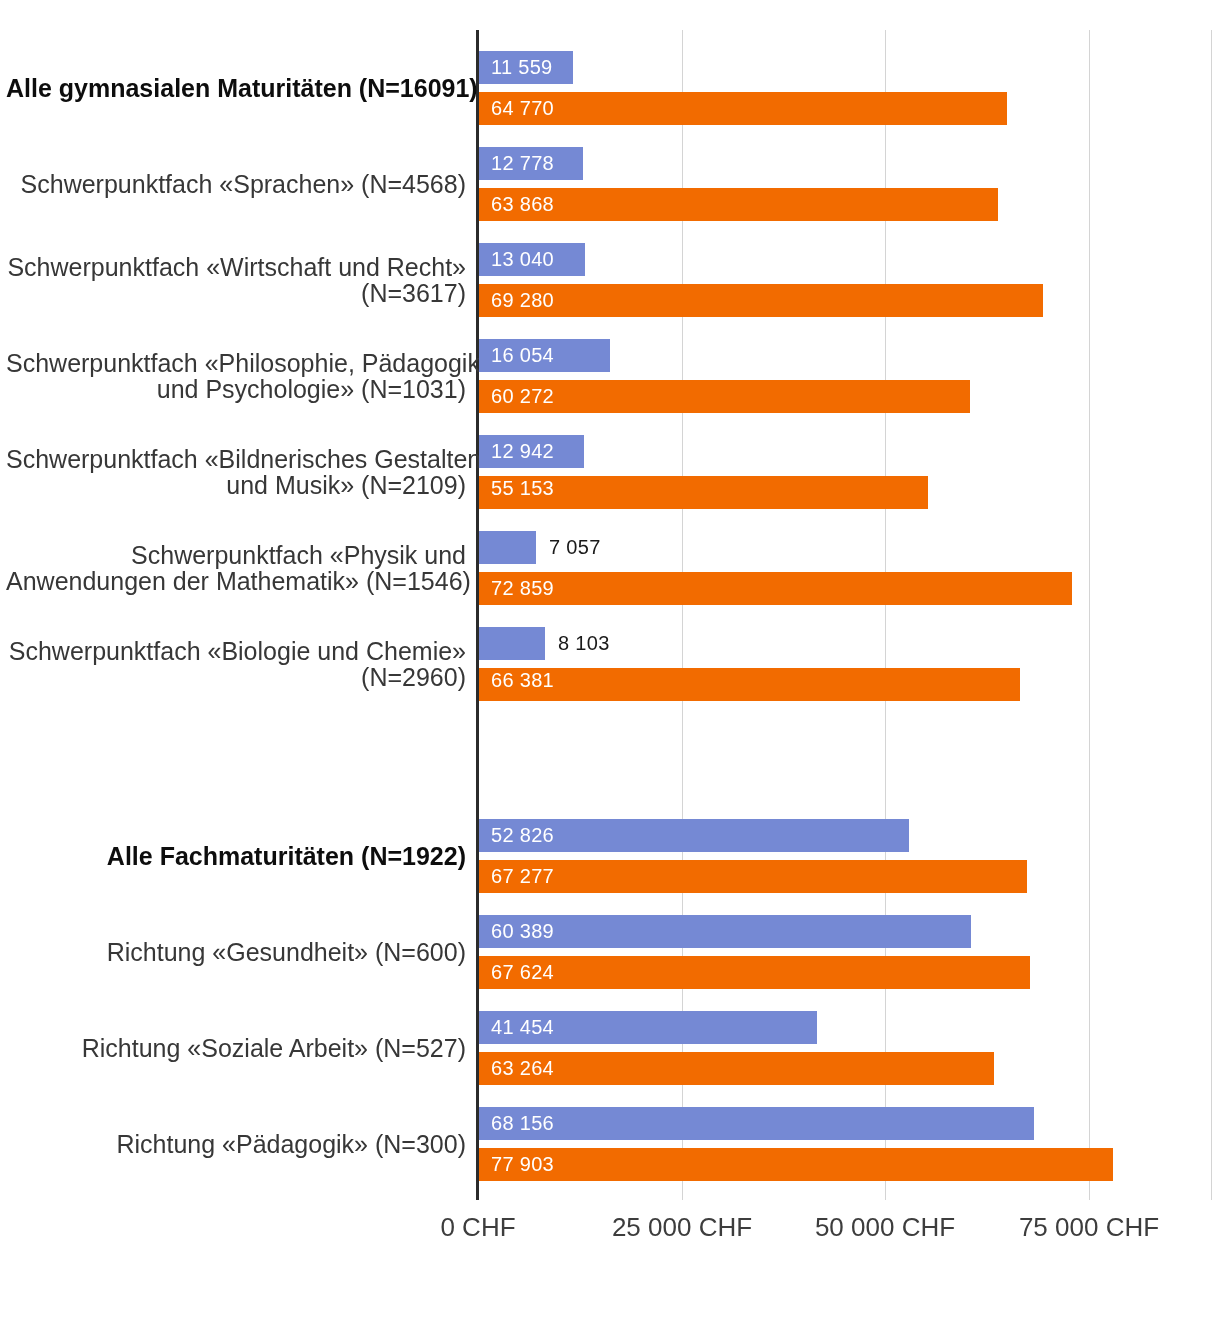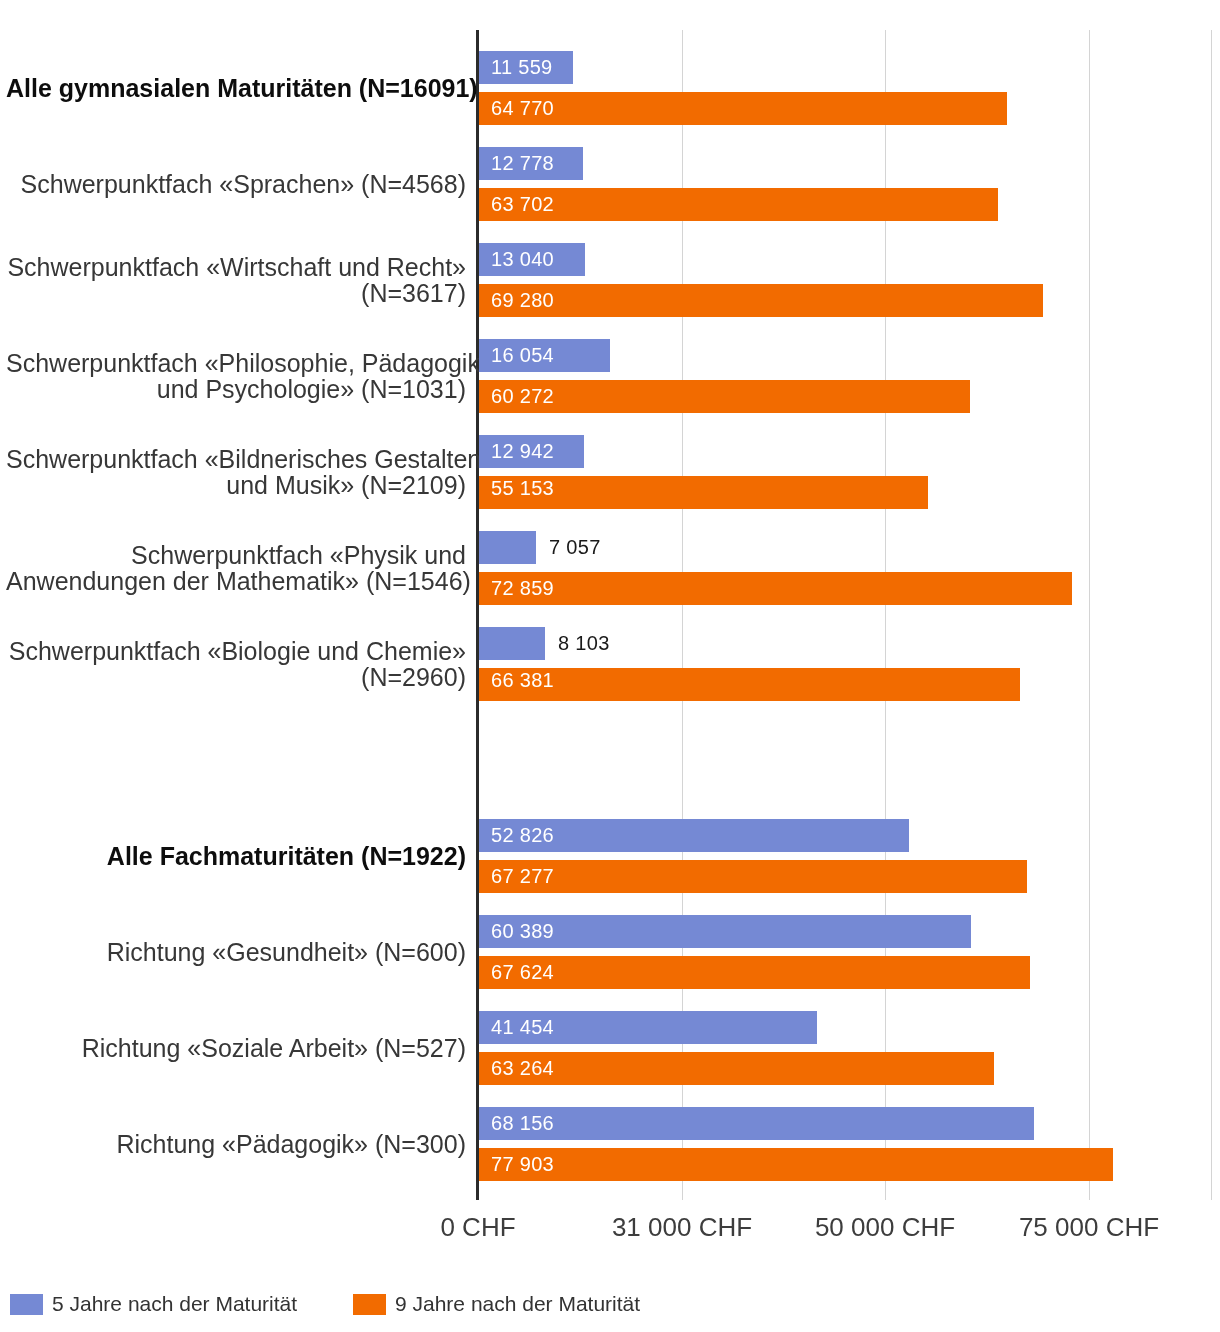--- a/index.html
+++ b/index.html
@@ -89,33 +89,33 @@
 <body>
 
 <div id="canvas">
   <div id="plot">
       <div class="gridline" style="left: 682px; top: 30px; height: 1170px;"></div>
       <div class="gridline" style="left: 885px; top: 30px; height: 1170px;"></div>
       <div class="gridline" style="left: 1089px; top: 30px; height: 1170px;"></div>
       <div class="gridline" style="left: 1211px; top: 30px; height: 1170px;"></div>
       <div class="axis-line" style="left: 476px; top: 30px; height: 1170px;"></div>
       <div class="tick-label" style="left: 378px; top: 1214px;">0 CHF</div>
-      <div class="tick-label" style="left: 582px; top: 1214px;">31 000 CHF</div>
+      <div class="tick-label" style="left: 582px; top: 1214px;">25 000 CHF</div>
       <div class="tick-label" style="left: 785px; top: 1214px;">50 000 CHF</div>
       <div class="tick-label" style="left: 989px; top: 1214px;">75 000 CHF</div>
       <div class="cat-label bold" style="right: 754px; width: 460px; top: 75px;">Alle gymnasialen Maturitäten (N=16091)</div>
       <div class="bar" style="left: 479px; top: 51px; width: 94px; background: rgb(117, 137, 212);"></div>
       <div class="val-label inside" style="left: 491px; top: 51px;">11 559</div>
       <div class="bar" style="left: 479px; top: 92px; width: 528px; background: rgb(242, 107, 0);"></div>
       <div class="val-label inside" style="left: 491px; top: 92px;">64 770</div>
       <div class="cat-label" style="right: 754px; width: 460px; top: 171px;">Schwerpunktfach «Sprachen» (N=4568)</div>
       <div class="bar" style="left: 479px; top: 147px; width: 104px; background: rgb(117, 137, 212);"></div>
       <div class="val-label inside" style="left: 491px; top: 147px;">12 778</div>
       <div class="bar" style="left: 479px; top: 188px; width: 519px; background: rgb(242, 107, 0);"></div>
-      <div class="val-label inside" style="left: 491px; top: 188px;">63 702</div>
+      <div class="val-label inside" style="left: 491px; top: 188px;">63 868</div>
       <div class="cat-label" style="right: 754px; width: 460px; top: 254px;">Schwerpunktfach «Wirtschaft und Recht»<br>(N=3617)</div>
       <div class="bar" style="left: 479px; top: 243px; width: 106px; background: rgb(117, 137, 212);"></div>
       <div class="val-label inside" style="left: 491px; top: 243px;">13 040</div>
       <div class="bar" style="left: 479px; top: 284px; width: 564px; background: rgb(242, 107, 0);"></div>
       <div class="val-label inside" style="left: 491px; top: 284px;">69 280</div>
       <div class="cat-label" style="right: 754px; width: 460px; top: 350px;">Schwerpunktfach «Philosophie, Pädagogik<br>und Psychologie» (N=1031)</div>
       <div class="bar" style="left: 479px; top: 339px; width: 131px; background: rgb(117, 137, 212);"></div>
       <div class="val-label inside" style="left: 491px; top: 339px;">16 054</div>
       <div class="bar" style="left: 479px; top: 380px; width: 491px; background: rgb(242, 107, 0);"></div>
       <div class="val-label inside" style="left: 491px; top: 380px;">60 272</div>
@@ -149,22 +149,14 @@
       <div class="val-label inside" style="left: 491px; top: 1011px;">41 454</div>
       <div class="bar" style="left: 479px; top: 1052px; width: 515px; background: rgb(242, 107, 0);"></div>
       <div class="val-label inside" style="left: 491px; top: 1052px;">63 264</div>
       <div class="cat-label" style="right: 754px; width: 460px; top: 1131px;">Richtung «Pädagogik» (N=300)</div>
       <div class="bar" style="left: 479px; top: 1107px; width: 555px; background: rgb(117, 137, 212);"></div>
       <div class="val-label inside" style="left: 491px; top: 1107px;">68 156</div>
       <div class="bar" style="left: 479px; top: 1148px; width: 634px; background: rgb(242, 107, 0);"></div>
       <div class="val-label inside" style="left: 491px; top: 1148px;">77 903</div>
     </div>
   <div id="legend">
-    <div class="legend-item" style="left:10px">
-      <span class="legend-swatch" id="swatch-0" style="background: rgb(117, 137, 212);"></span>
-      <span class="legend-label">5 Jahre nach der Maturität</span>
-    </div>
-    <div class="legend-item" style="left:353px">
-      <span class="legend-swatch" id="swatch-1" style="background: rgb(242, 107, 0);"></span>
-      <span class="legend-label">9 Jahre nach der Maturität</span>
-    </div>
   </div>
 </div>
 
 </body></html>

